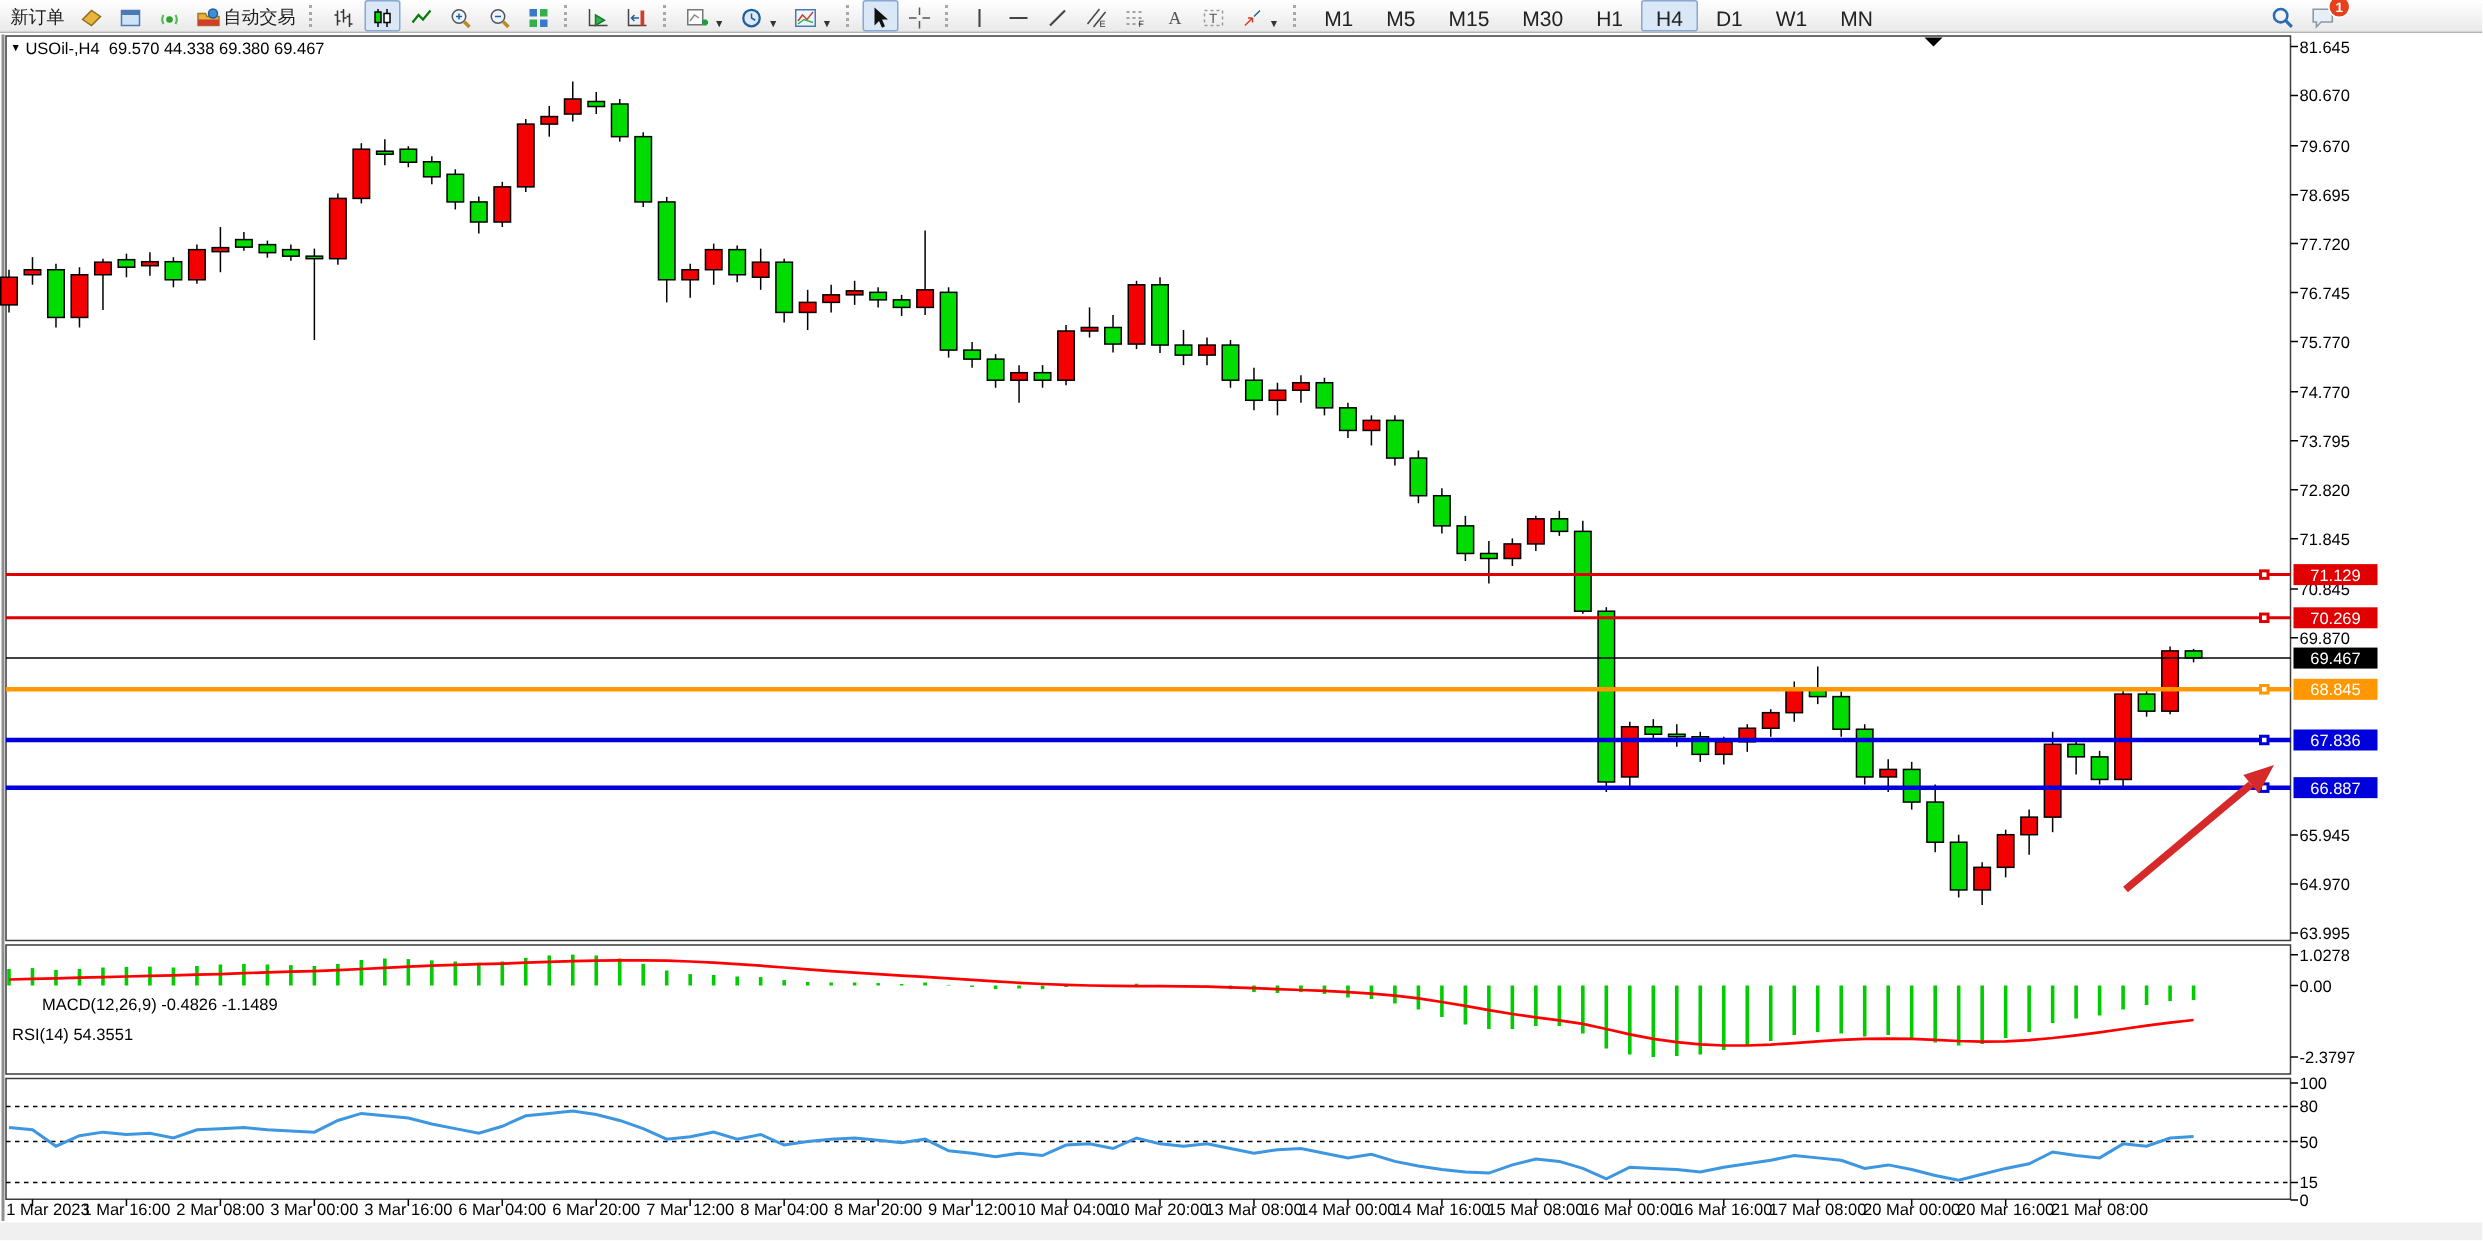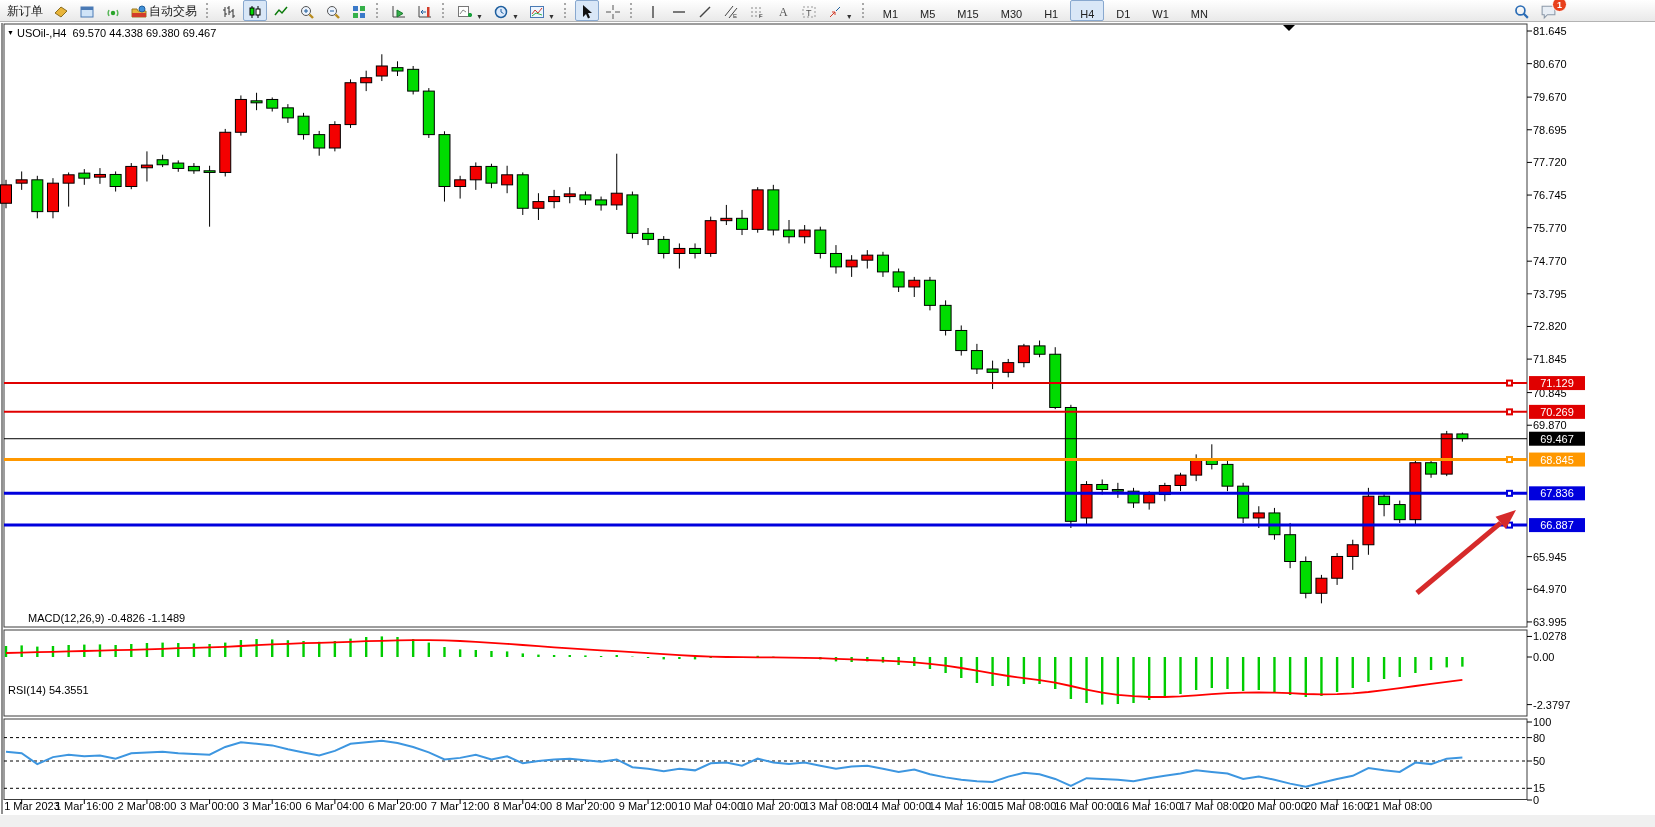--- a/index.html
+++ b/index.html
@@ -6,21 +6,21 @@
   .stage{position:relative;width:1655px;height:827px;background:#fff;
          font-family:"Liberation Sans",sans-serif;overflow:hidden;}
   
   .toolbar{position:absolute;top:0;left:0;width:1655px;height:22px;z-index:6;
            background:linear-gradient(#ffffff,#e9e9e9);border-bottom:1px solid #b3b3b3;
            display:flex;align-items:center;padding:0 2px;box-sizing:border-box;}
   .tbtn{height:19px;display:flex;align-items:flex-end;gap:2px;padding:0 3px;margin:0 1px;
         border:1px solid transparent;border-radius:2px;font-size:12px;color:#1a1a1a;cursor:default;}
   .tbtn.active{background:#d9e7f7;border-color:#88a8cf;}
   .tbtn svg{display:block;}
-  .tf{font-size:11px;padding:0 6px;color:#222;}
+  .tf{font-size:14px;padding:0 6px;color:#222;}
   .grip{width:4px;height:15px;margin:0 4px;border-left:2px dotted #a8a8a8;}
   .car{font-size:7px;color:#333;margin-left:1px;}
   .spacer{flex:1;}
   .chatwrap{position:relative;margin-right:92px;}
   .badge{position:absolute;top:-4px;right:-7px;min-width:13px;height:13px;background:#e8401c;
          color:#fff;border-radius:8px;font-size:9px;font-weight:bold;display:flex;
          align-items:center;justify-content:center;border:1px solid #fff;}
   
   .olay{position:absolute;z-index:4;font-size:11px;color:#000;white-space:pre;}
   .olay .tri{font-size:7px;vertical-align:2px;margin-right:3px;color:#000;}
@@ -741,16 +741,16 @@
         </g>
         <g>
           <line x1="1417" y1="593" x2="1500.6737105992843" y2="522.8493133359535" stroke="#d62a2a" stroke-width="5"></line>
           <polygon points="1516,510 1505.8134359336657,528.9798290962398 1495.5339852649029,516.7187975756673" fill="#d62a2a"></polygon>
         </g>
         <polygon points="1283,25 1295,25 1289,31" fill="#000"></polygon>
       </svg>
   </div>
 
   <div class="olay" style="left:7px;top:27px;"><span class="tri">▼</span><span>USOil-,H4</span><span>  </span><span>69.570 44.338 69.380 69.467</span></div>
-  <div class="olay" style="left:8px;top:612px;padding-left:20px;">MACD(12,26,9) -0.4826 -1.1489</div>
+  <div class="olay" style="left:8px;top:664px;padding-left:20px;">MACD(12,26,9) -0.4826 -1.1489</div>
   <div class="olay" style="left:8px;top:684px;">RSI(14) 54.3551</div>
 
 </div>
 
 </body></html>

